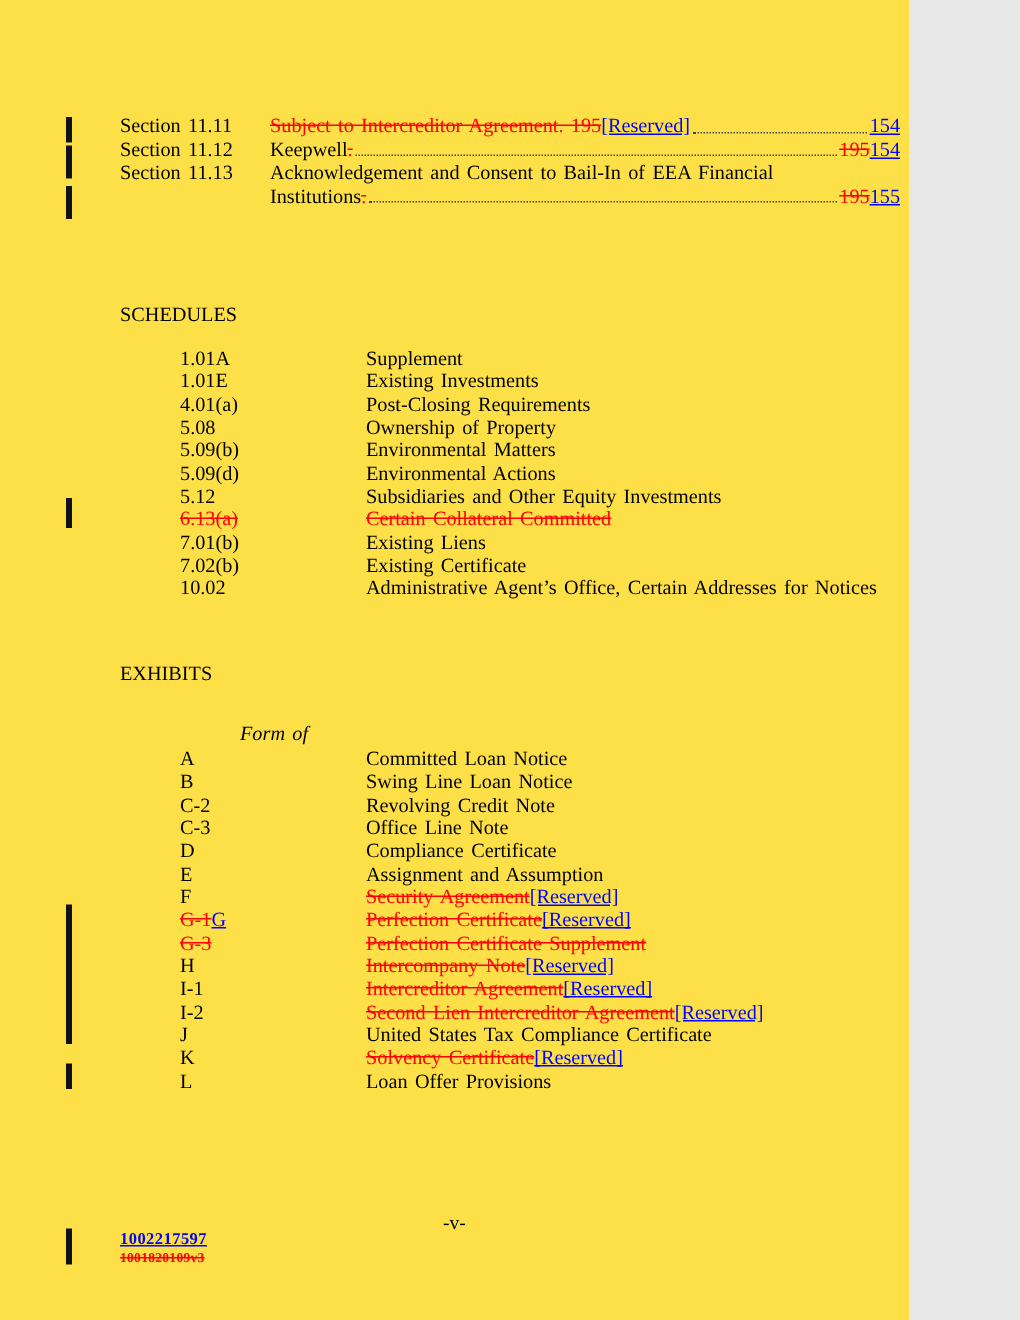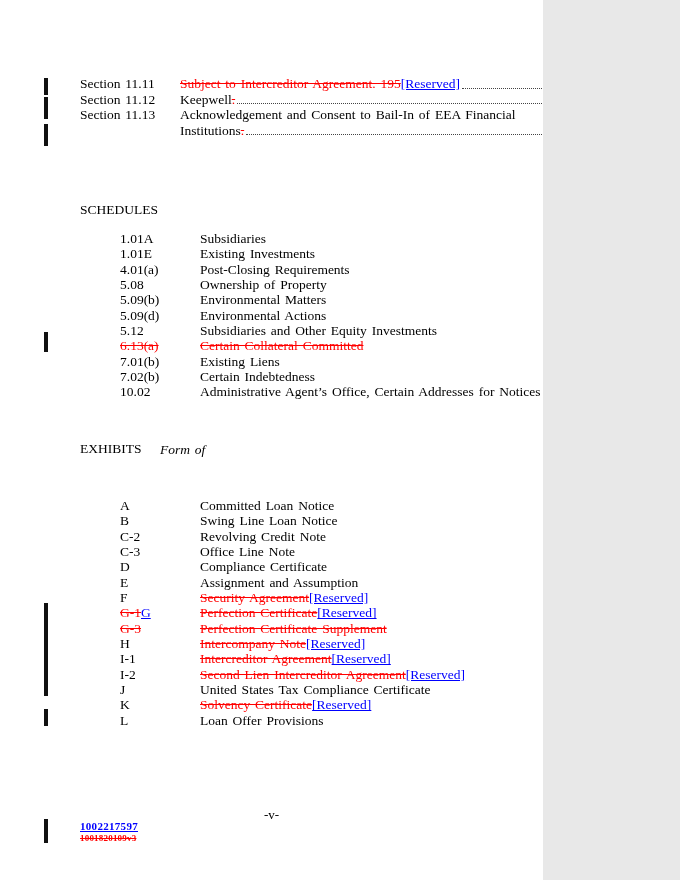--- a/index.html
+++ b/index.html
@@ -1,19 +1,19 @@
 <!DOCTYPE html>
 <html style="--del: #ff0000; --ins: #0000ff;"><head>
 <meta charset="utf-8">
 <style>
   html,body{margin:0;padding:0;background:#e8e8e8;}
   .page{
     position:relative;
-    width:543px;height:880px;
-    background:#ffffff;
+    width:606px;height:880px;
+    background:#fde047;
     font-family:"Liberation Serif","DejaVu Serif",serif;
     font-size:13.5px;
     color:#000;
     overflow:hidden;
     word-spacing:1.5px;
   }
   .del{color:var(--del,#ff0000);text-decoration:line-through;}
   .ins{color:var(--ins,#0000ff);text-decoration:underline;}
   .changebar{position:absolute;left:44px;width:4px;background:#111;}
 
@@ -22,27 +22,27 @@
   .toc-row{display:flex;line-height:15.6px;}
   .toc-label{width:100px;flex-shrink:0;}
   .toc-main{flex:1;display:flex;min-width:0;text-align:center;}
   .leader{flex:1;min-width:8px;border-bottom:1px dotted #444;align-self:flex-end;margin:0 2px 3px 2px;}
   .pg{flex-shrink:0;}
 
   
   .heading{position:absolute;left:80px;}
   .schedules-heading{top:202px;}
   .exhibits-heading{top:441px;}
-  .form-of{position:absolute;top:442px;left:160px;font-style:italic;text-align:right;}
+  .form-of{position:absolute;top:481px;left:160px;font-style:italic;text-align:right;}
 
   
   .list{position:absolute;left:120px;width:520px;}
   .sched-list{top:231px;}
   .exhibit-list{top:498px;}
-  .list-row{display:flex;line-height:15.35px;}
+  .list-row{display:flex;line-height:15.35px;gap:44px;}
   .col-key{width:80px;flex-shrink:0;}
   .col-title{flex:1;}
 
   
   .page-num{position:absolute;top:807px;left:0;width:100%;text-align:center;font-size:13px;}
   .doc-ids{position:absolute;top:820px;left:80px;line-height:12px;}
   .doc-id-new{font-size:11px;font-weight:bold;letter-spacing:0.3px;}
   .doc-id-old{font-size:9px;font-weight:bold;letter-spacing:0.2px;}
 </style>
 </head>
@@ -93,21 +93,21 @@
         <span class="del pg">195</span>
         <span class="ins pg">155</span>
       </span>
     </div>
   </div>
 
   <div class="heading schedules-heading">SCHEDULES</div>
   <div class="list sched-list">
       <div class="list-row">
         <span class="col-key">1.01A</span>
-        <span class="col-title">Subsidiaries</span>
+        <span class="col-title">Supplement</span>
       </div>
       <div class="list-row">
         <span class="col-key">1.01E</span>
         <span class="col-title">Existing Investments</span>
       </div>
       <div class="list-row">
         <span class="col-key">4.01(a)</span>
         <span class="col-title">Post-Closing Requirements</span>
       </div>
       <div class="list-row">
@@ -129,21 +129,21 @@
       <div class="list-row">
         <span class="col-key del">6.13(a)</span>
         <span class="col-title del">Certain Collateral Committed</span>
       </div>
       <div class="list-row">
         <span class="col-key">7.01(b)</span>
         <span class="col-title">Existing Liens</span>
       </div>
       <div class="list-row">
         <span class="col-key">7.02(b)</span>
-        <span class="col-title">Certain Indebtedness</span>
+        <span class="col-title">Existing Certificate</span>
       </div>
       <div class="list-row">
         <span class="col-key">10.02</span>
         <span class="col-title">Administrative Agent’s Office, Certain Addresses for Notices</span>
       </div>
     </div>
 
   <div class="heading exhibits-heading">EXHIBITS</div>
   <div class="form-of">Form of</div>
   <div class="list exhibit-list">

